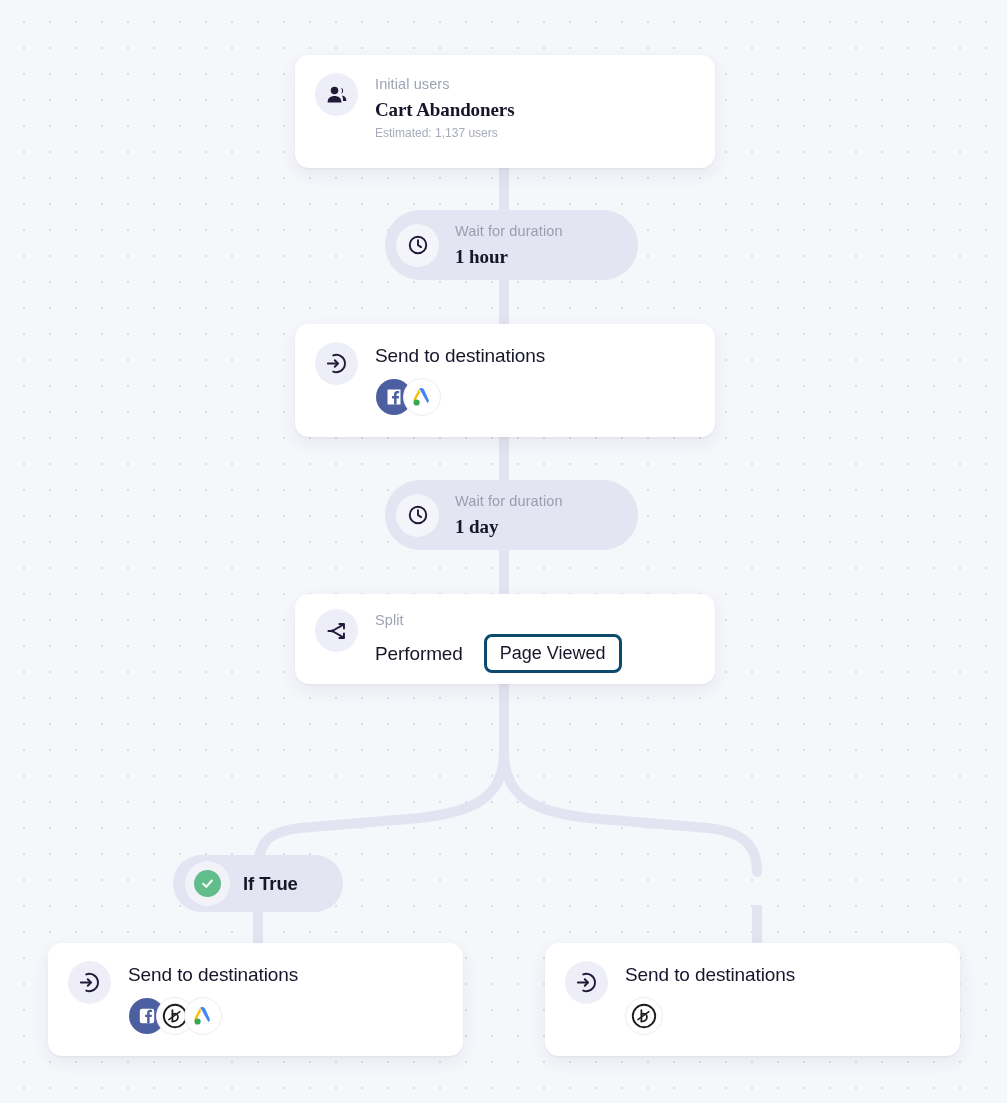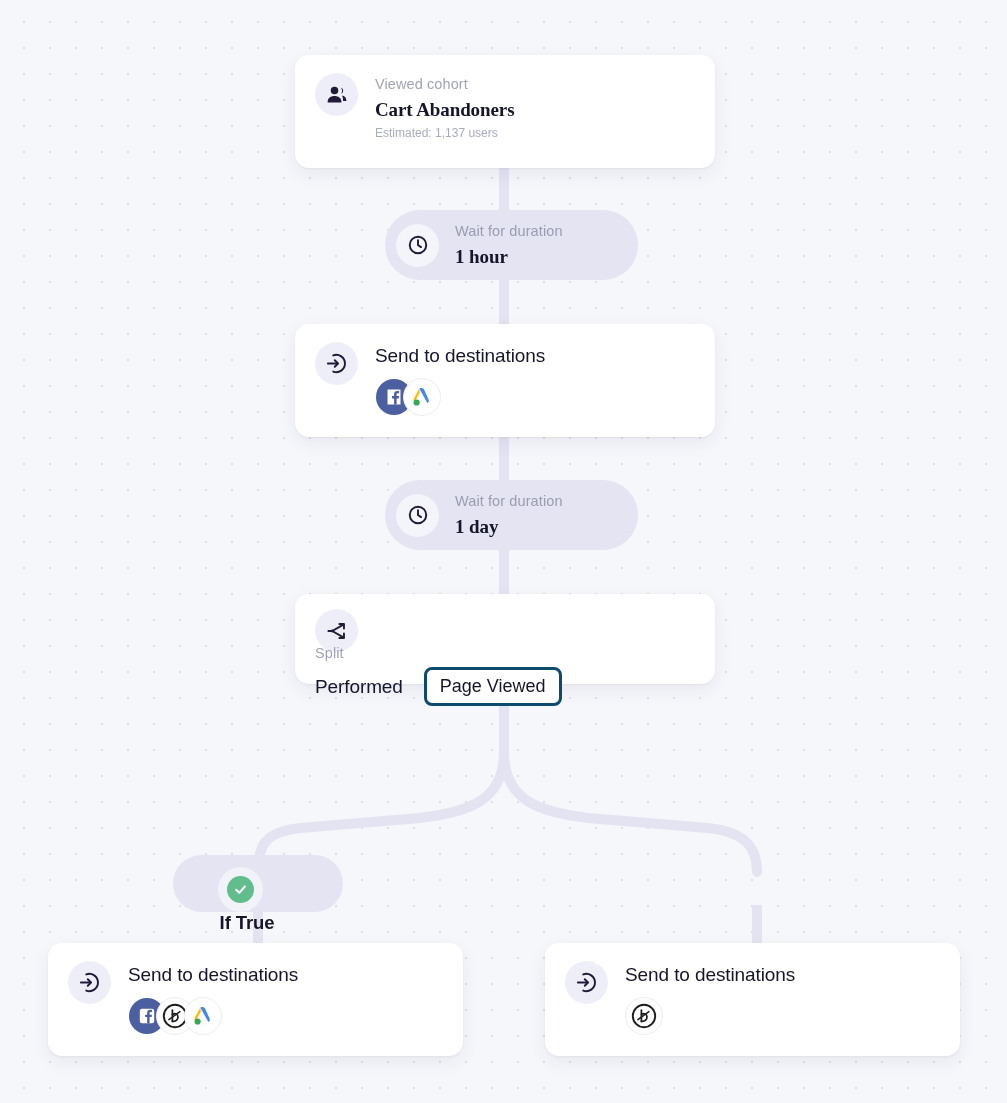--- a/index.html
+++ b/index.html
@@ -231,21 +231,21 @@
   <div class="card" style="left:295px; top:55px; width:420px; height:113px;">
     <div class="icon-badge">
       <svg width="22" height="22" viewBox="0 0 24 24" fill="#211a38">
         <circle cx="9.3" cy="7.2" r="4.1"></circle>
         <path d="M1.8 19.4c0-4 3.4-6.3 7.5-6.3s7.5 2.3 7.5 6.3v.9H1.8z"></path>
         <path d="M16.2 4.1a3.4 3.4 0 0 1 0 6.6 4.6 4.6 0 0 0 0-6.6z"></path>
         <path d="M17.4 12.6c2.9.5 4.8 2.3 4.8 5.1v.9h-3.6v-1c0-2-.5-3.6-1.2-5z"></path>
       </svg>
     </div>
     <div class="card-body">
-      <div class="kicker">Viewed cohort</div>
+      <div class="kicker">Initial users</div>
       <div class="title-strong">Cart Abandoners</div>
       <div class="sub">Estimated: 1,137 users</div>
     </div>
   </div>
 
   <div class="pill" style="left:385px; top:210px; width:253px; height:70px;">
     <div class="icon-badge">
       <svg width="22" height="22" viewBox="0 0 24 24" fill="none" stroke="#211a38" stroke-width="2.1" stroke-linecap="round">
         <circle cx="12" cy="12" r="9"></circle>
         <path d="M12 6.8V12l3.3 2.3"></path>
@@ -292,41 +292,41 @@
         <circle cx="12" cy="12" r="9"></circle>
         <path d="M12 6.8V12l3.3 2.3"></path>
       </svg>
     </div>
     <div class="card-body">
       <div class="kicker">Wait for duration</div>
       <div class="title-strong">1 day</div>
     </div>
   </div>
 
-  <div class="card" style="left:295px; top:594px; width:420px; height:90px; padding-top:15px;flex-direction:column;">
+  <div class="card" style="left:295px; top:594px; width:420px; height:90px; padding-top:15px;">
     <div class="icon-badge">
       <svg width="22" height="22" viewBox="0 0 24 24" fill="none" stroke="#211a38" stroke-width="2.1" stroke-linecap="round" stroke-linejoin="round">
         <path d="M2.6 12h4.2"></path>
         <path d="M6.8 12 19 5"></path>
         <path d="M6.8 12 19 19"></path>
         <path d="M14.6 4.4H19.6v5"></path>
         <path d="M14.6 19.6H19.6v-5"></path>
         <circle cx="7" cy="12" r="1.6" fill="#211a38" stroke="none"></circle>
       </svg>
     </div>
     <div class="card-body">
       <div class="kicker">Split</div>
       <div class="split-row">
         <span class="title-plain">Performed</span>
         <span class="chip">Page Viewed</span>
       </div>
     </div>
   </div>
 
-  <div class="pill branch-pill" style="left:173px; top:855px; width:170px; height:57px;flex-direction:column;">
+  <div class="pill branch-pill" style="left:173px; top:855px; width:170px; height:57px;">
     <div class="icon-badge">
       <div class="status-dot status-true">
         <svg width="15" height="15" viewBox="0 0 24 24" fill="none" stroke="#ffffff" stroke-width="3.2" stroke-linecap="round" stroke-linejoin="round">
           <path d="M5 12.5 10 17.3 19 7.2"></path>
         </svg>
       </div>
     </div>
     <span class="branch-label">If True</span>
   </div>
 

